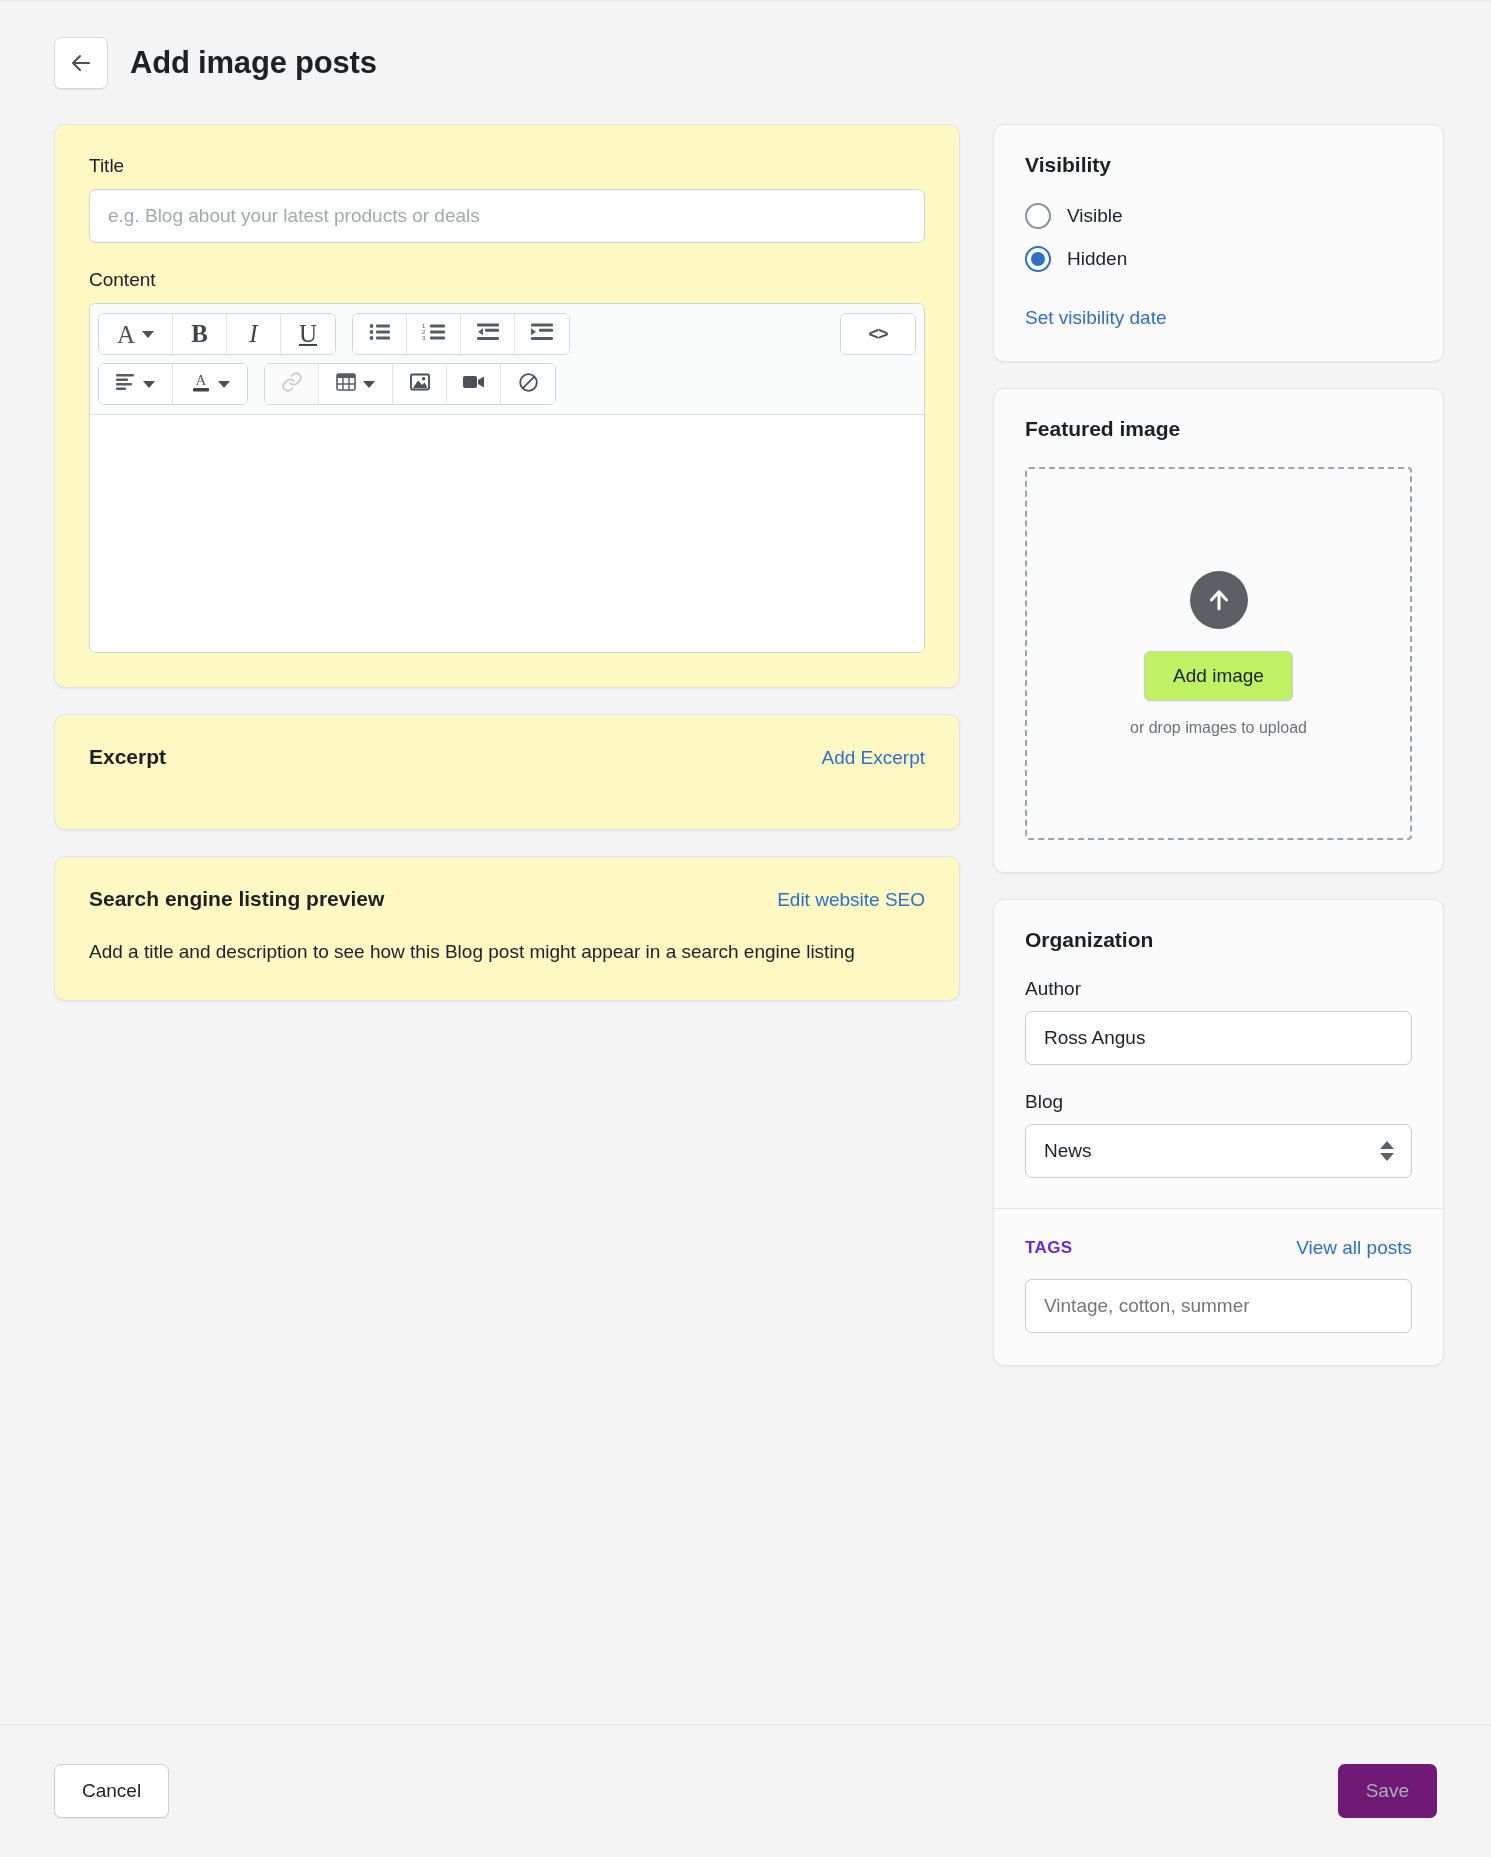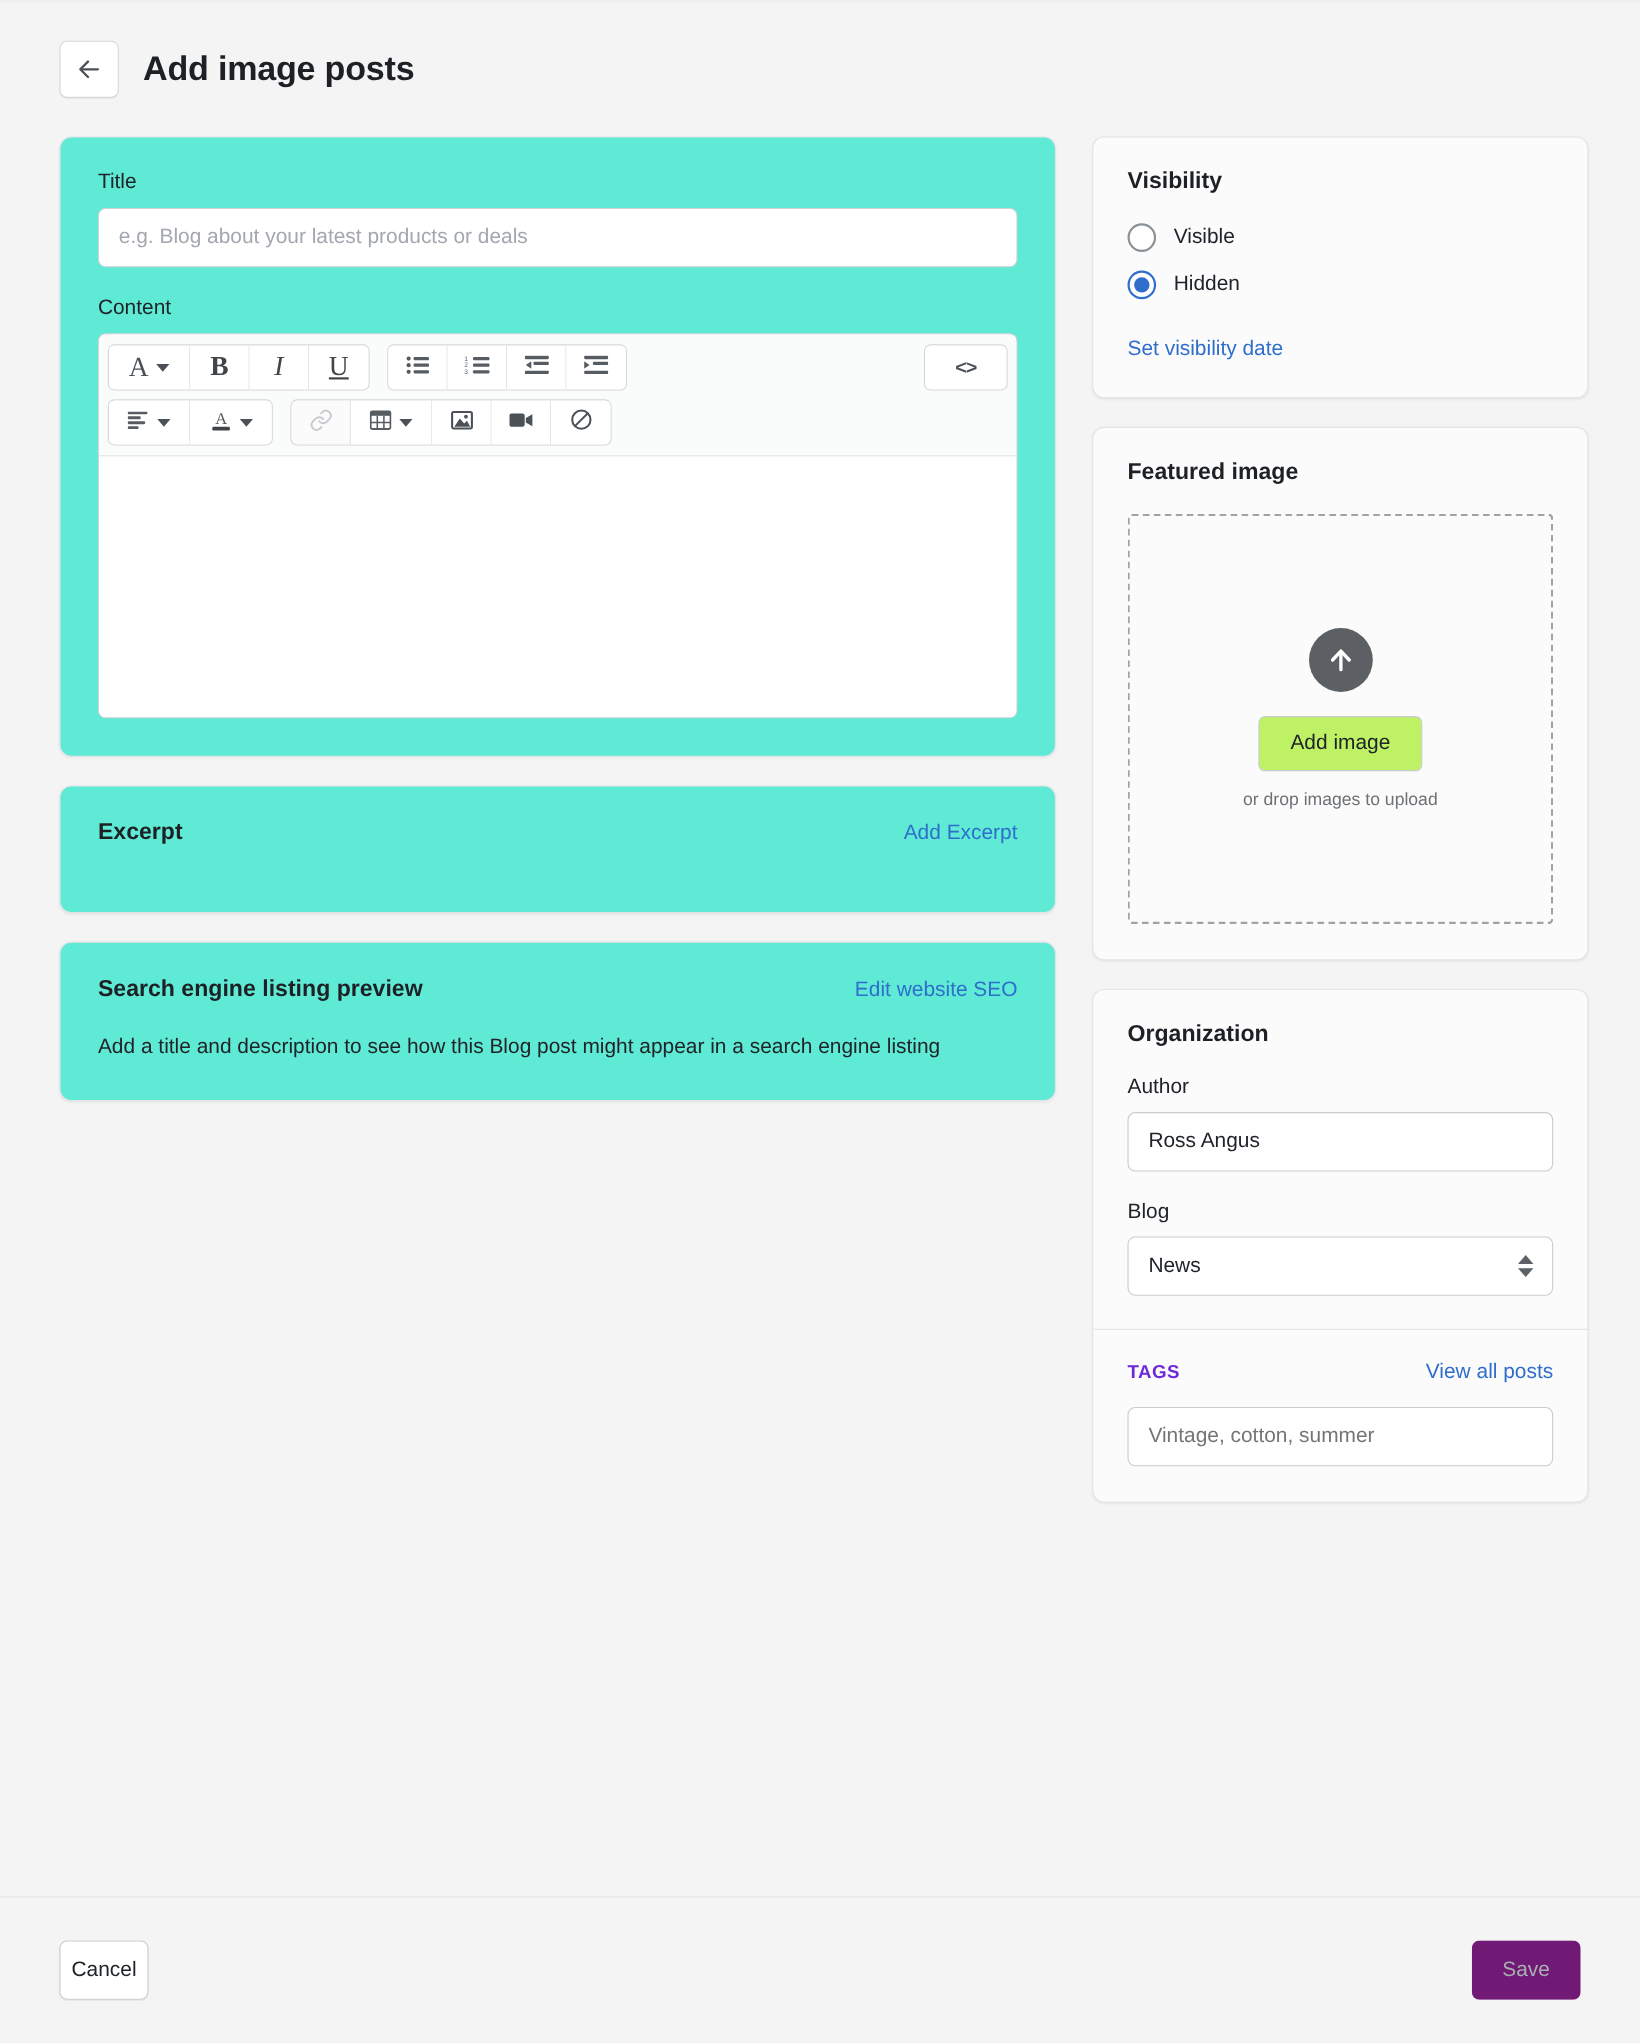--- a/index.html
+++ b/index.html
@@ -42,21 +42,21 @@
   .content {
     display: flex;
     gap: 33px;
     padding: 24px 54px 0 54px;
     align-items: flex-start;
   }
   .col-left  { width: 906px; flex: 0 0 906px; }
   .col-right { width: 451px; flex: 0 0 451px; }
 
   .card {
-    background: #5eead4;
+    background: #fef9c3;
     border: 1px solid #e3e4e6;
     border-radius: 11px;
     box-shadow: 0 1px 2px rgba(22,29,37,.06);
     margin-bottom: 26px;
   }
   .card.tint { background: #fbfbfb; }
 
   
   .pad-main { padding: 30px 34px 34px 34px; }
   .field-label {
@@ -220,21 +220,21 @@
   .footer {
     position: absolute;
     left: 0; right: 0; bottom: 0;
     height: 133px;
     border-top: 1px solid #e3e4e6;
     display: flex; align-items: center; justify-content: space-between;
     padding: 0 54px;
   }
   .btn-cancel {
     background:#ffffff; border:1px solid #c9ccd0; border-radius:7px;
-    padding: 15px 10px; font-size:19px; color:#20242a;
+    padding: 15px 27px; font-size:19px; color:#20242a;
     font-family:"Liberation Sans", sans-serif; cursor:pointer;
     box-shadow: 0 1px 0 rgba(22,29,37,.05);
   }
   .btn-save {
     background:#701a75; border:1px solid transparent; border-radius:7px;
     padding: 15px 27px; font-size:19px; color:#a9aeb2;
     font-family:"Liberation Sans", sans-serif; cursor:default;
   }
   .topline { position:absolute; top:0; left:0; right:0; height:2px; background:#eceded; }
 </style>

